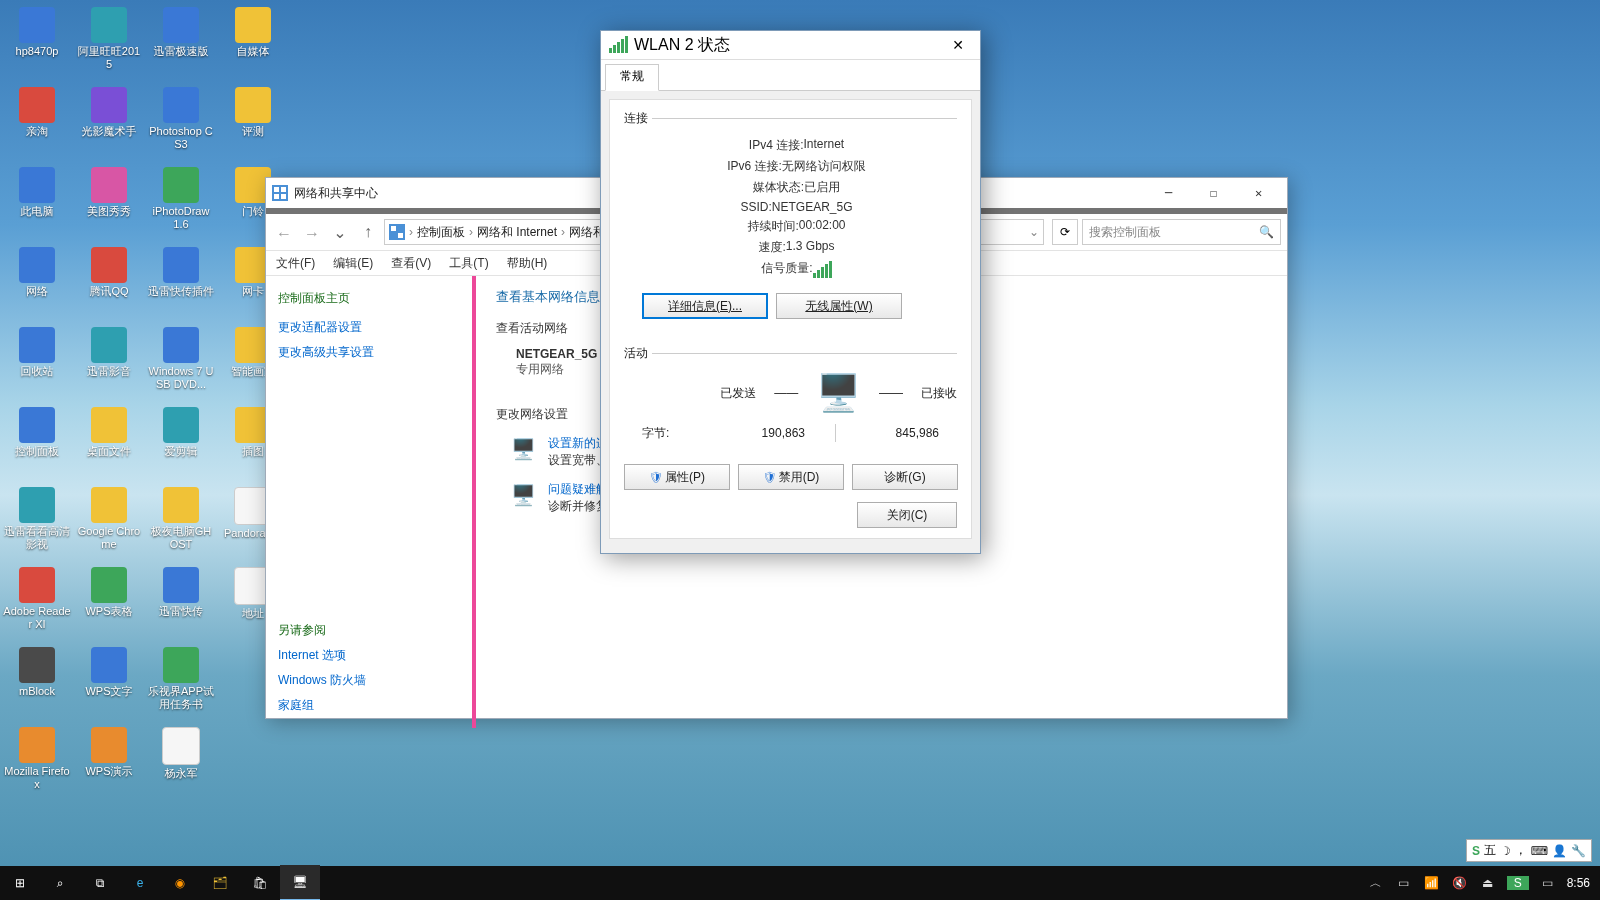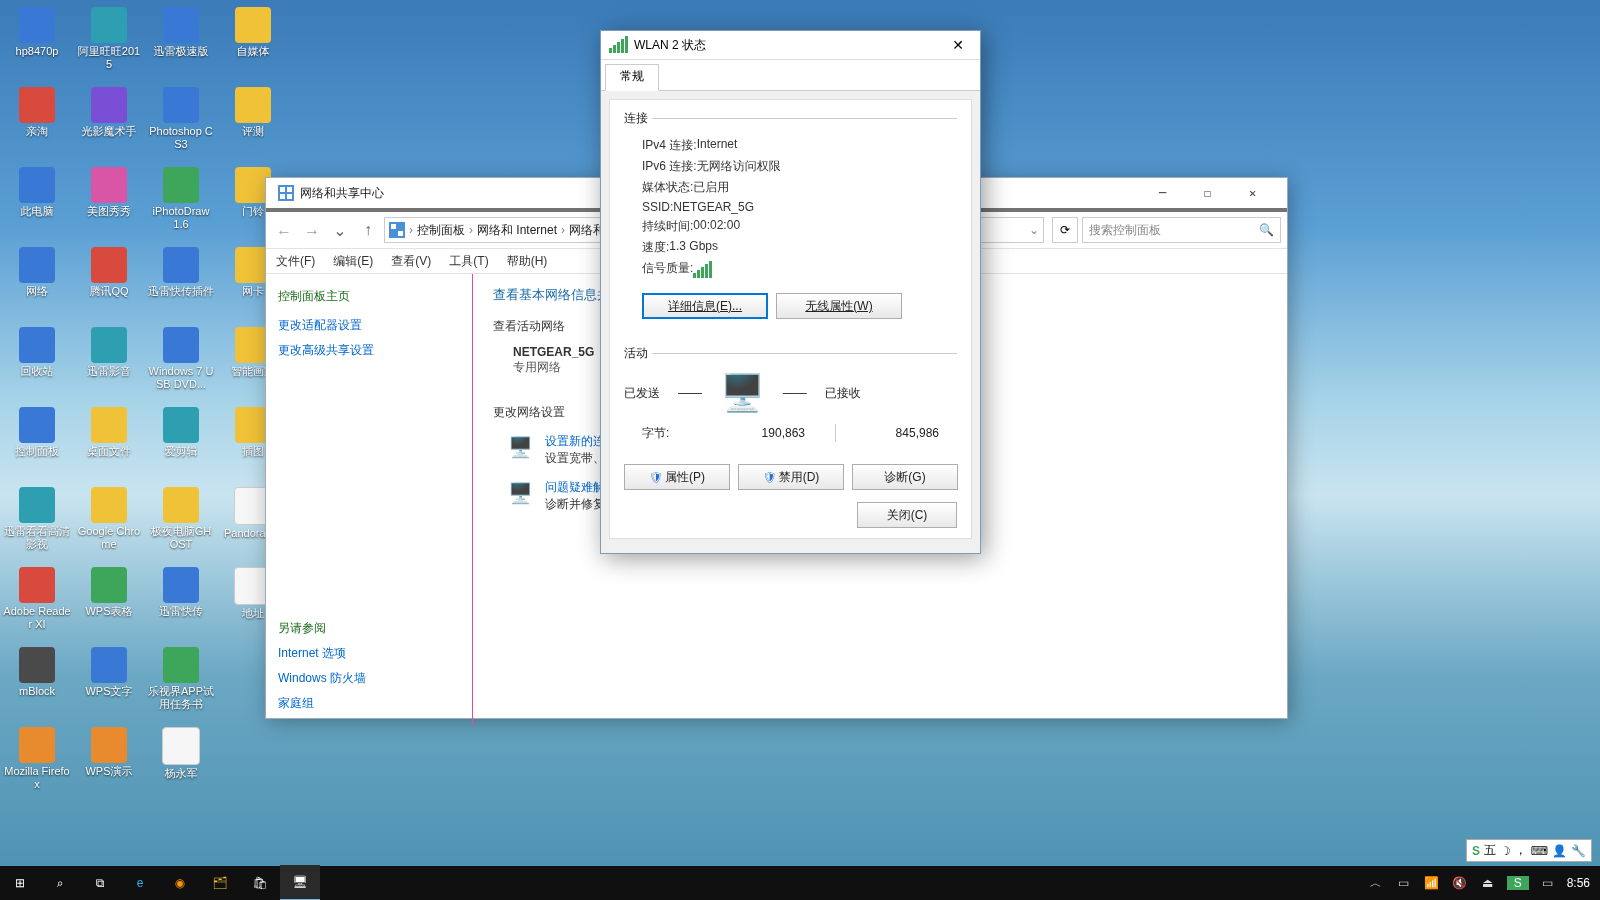--- a/index.html
+++ b/index.html
@@ -7,70 +7,70 @@
 .desktop{position:absolute;inset:0;}
 .icon-grid{position:absolute;top:3px;left:0;display:grid;grid-template-columns:repeat(4,70px);grid-auto-rows:78px;gap:2px 2px;padding:2px;}
 .desktop-icon{display:flex;flex-direction:column;align-items:center;justify-content:flex-start;text-align:center;cursor:pointer;padding-top:2px;}
 .desktop-icon .ico{width:36px;height:36px;border-radius:4px;display:flex;align-items:center;justify-content:center;font-size:20px;color:#fff;}
 .desktop-icon .lbl{color:#fff;text-shadow:0 1px 2px rgba(0,0,0,.8);font-size:11px;line-height:13px;margin-top:2px;max-width:68px;word-break:break-all;}
 
 .c-blue{background:#3a78d6;} .c-purple{background:#7a4fd6;} .c-orange{background:#e88b2e;} .c-yellow{background:#f0c237;} .c-red{background:#d94a3e;} .c-green{background:#3da65a;} .c-pink{background:#d856a5;} .c-teal{background:#2e9fb0;} .c-dark{background:#4a4a4a;} .c-white{background:#f6f6f6;color:#666 !important;border:1px solid #ccc;} .c-folder{background:#f0c237;}
 
 
 .explorer{position:absolute;left:265px;top:177px;width:1021px;height:540px;background:#fff;border:1px solid #9faab8;box-shadow:3px 3px 20px rgba(0,0,0,.3);}
-.explorer .titlebar{height:30px;display:flex;align-items:center;padding:0 12px;border-bottom:4px solid #737373;}
+.explorer .titlebar{height:30px;display:flex;align-items:center;padding:0 6px;border-bottom:6px solid #737373;}
 .explorer .titlebar .tico{width:16px;height:16px;margin-right:6px;}
 .explorer .titlebar .ttl{flex:1;font-size:12px;color:#222;}
 .winbtns{display:flex;}
 .winbtn{width:45px;height:29px;display:flex;align-items:center;justify-content:center;cursor:pointer;font-family:monospace;color:#333;font-size:12px;}
 .addrbar{height:32px;display:flex;align-items:center;padding:2px 6px;border-bottom:1px solid #e3e3e3;gap:4px;}
 .navarrow{width:24px;height:24px;display:flex;align-items:center;justify-content:center;color:#a0a0a0;font-size:16px;cursor:pointer;}
 .addrbox{flex:1;height:24px;border:1px solid #ccc;display:flex;align-items:center;padding:0 4px;gap:2px;font-size:12px;color:#222;}
 .addrbox .sep{color:#888;margin:0 2px;}
 .refresh{width:24px;height:24px;border:1px solid #ccc;display:flex;align-items:center;justify-content:center;cursor:pointer;margin-left:4px;}
 .searchbox{width:185px;height:24px;border:1px solid #ccc;display:flex;align-items:center;padding:0 6px;color:#888;justify-content:space-between;}
 .menubar{height:24px;display:flex;align-items:center;padding:0 10px;gap:18px;font-size:12px;color:#333;border-bottom:1px solid #e3e3e3;}
 .menubar span{cursor:pointer;}
 .explorer .body{display:flex;height:calc(100% - 88px);}
-.leftpanel{width:182px;border-right:1px solid #ec4899;padding:14px 12px;display:flex;flex-direction:column;gap:8px;}
+.leftpanel{width:182px;border-right:4px solid #ec4899;padding:14px 12px;display:flex;flex-direction:column;gap:8px;}
 .leftpanel .heading{color:#1a6b1a;font-size:12px;margin-bottom:4px;}
 .leftpanel a{color:#0066cc;font-size:12px;cursor:pointer;text-decoration:none;}
 .leftpanel .spacer{flex:1;}
 .leftpanel .also{color:#1a6b1a;margin-top:auto;}
 .mainpanel{flex:1;padding:12px 20px;font-size:12px;color:#333;}
 .mainpanel .bighead{color:#1a6ba8;font-size:13px;}
 .mainpanel .sect{color:#333;margin-top:14px;}
 .mainpanel .netname{margin-left:20px;margin-top:10px;font-weight:bold;}
 .mainpanel .netdesc{margin-left:20px;color:#555;}
 .mainpanel .link{color:#0066cc;cursor:pointer;}
 .mainpanel .linkrow{display:flex;gap:10px;margin-top:12px;margin-left:14px;}
 .mainpanel .linkrow .lricon{width:28px;height:28px;display:flex;align-items:center;justify-content:center;font-size:20px;}
 
 
 .dialog{position:absolute;left:600px;top:30px;width:379px;height:522px;background:#f0f0f0;border:1px solid #7e9bb8;box-shadow:4px 4px 24px rgba(0,0,0,.4);}
 .dialog .dtitle{height:28px;background:#fff;display:flex;align-items:center;padding:0 8px;border-bottom:1px solid #ddd;}
 .dialog .dtitle .sig{color:#3da65a;margin-right:6px;}
-.dialog .dtitle .txt{flex:1;font-size:12px;}
+.dialog .dtitle .txt{flex:1;font-size:16px;}
 .dialog .dtitle .xbtn{width:28px;height:22px;display:flex;align-items:center;justify-content:center;cursor:pointer;font-size:14px;}
 .dialog .tabstrip{height:26px;background:#fff;border-bottom:1px solid #ccc;display:flex;padding-left:4px;padding-top:4px;}
 .dialog .tab{padding:3px 14px;background:#fff;border:1px solid #ccc;border-bottom:1px solid #fff;margin-bottom:-1px;font-size:12px;cursor:pointer;}
 .dialog .content{background:#fff;margin:8px;padding:10px 14px;border:1px solid #ddd;height:440px;position:relative;box-sizing:border-box;font-size:12px;color:#222;}
 .group-label{display:flex;align-items:center;gap:4px;margin-bottom:8px;}
 .group-label .line{flex:1;height:1px;background:#ccc;}
-.kvrow{display:flex;justify-content:flex-start;padding:2px 6px 2px 18px;}
+.kvrow{display:flex;justify-content:center;padding:2px 6px 2px 18px;}
 .kvrow .k{color:#333;}
 .kvrow .v{color:#333;}
 .sigbars{display:inline-flex;align-items:flex-end;gap:1px;height:18px;}
 .sigbars span{width:3px;background:#3da65a;}
 .sigbars span:nth-child(1){height:5px;} .sigbars span:nth-child(2){height:8px;} .sigbars span:nth-child(3){height:11px;} .sigbars span:nth-child(4){height:14px;} .sigbars span:nth-child(5){height:17px;}
 .btnrow{display:flex;gap:8px;margin:10px 0 4px 18px;text-decoration:underline;}
 .wbtn{min-width:100px;height:24px;border:1px solid #adadad;background:linear-gradient(#fff,#e8e8e8);display:flex;align-items:center;justify-content:center;cursor:pointer;font-size:12px;padding:0 12px;}
 .wbtn.primary{border:1px solid #0078d7;box-shadow:0 0 0 1px #0078d7 inset;}
 .activity{margin-top:10px;}
-.actrow{display:flex;align-items:center;justify-content:flex-start;gap:18px;margin:8px 0;}
+.actrow{display:flex;align-items:center;justify-content:flex-end;gap:18px;margin:8px 0;}
 .actrow .mid{font-size:36px;}
 .bytesrow{display:flex;padding:2px 6px 2px 18px;align-items:center;}
 .bytesrow .lab{width:60px;}
 .bytesrow .n1{flex:1;text-align:right;padding-right:30px;}
 .bytesrow .divd{width:1px;height:18px;background:#ccc;}
 .bytesrow .n2{flex:1;text-align:right;padding-right:12px;}
 .bottombtns{position:absolute;left:14px;bottom:48px;display:flex;gap:8px;}
 .closebtn{position:absolute;right:14px;bottom:10px;}
 .shield{color:#1f6fd4;margin-right:2px;font-size:11px;}
 

